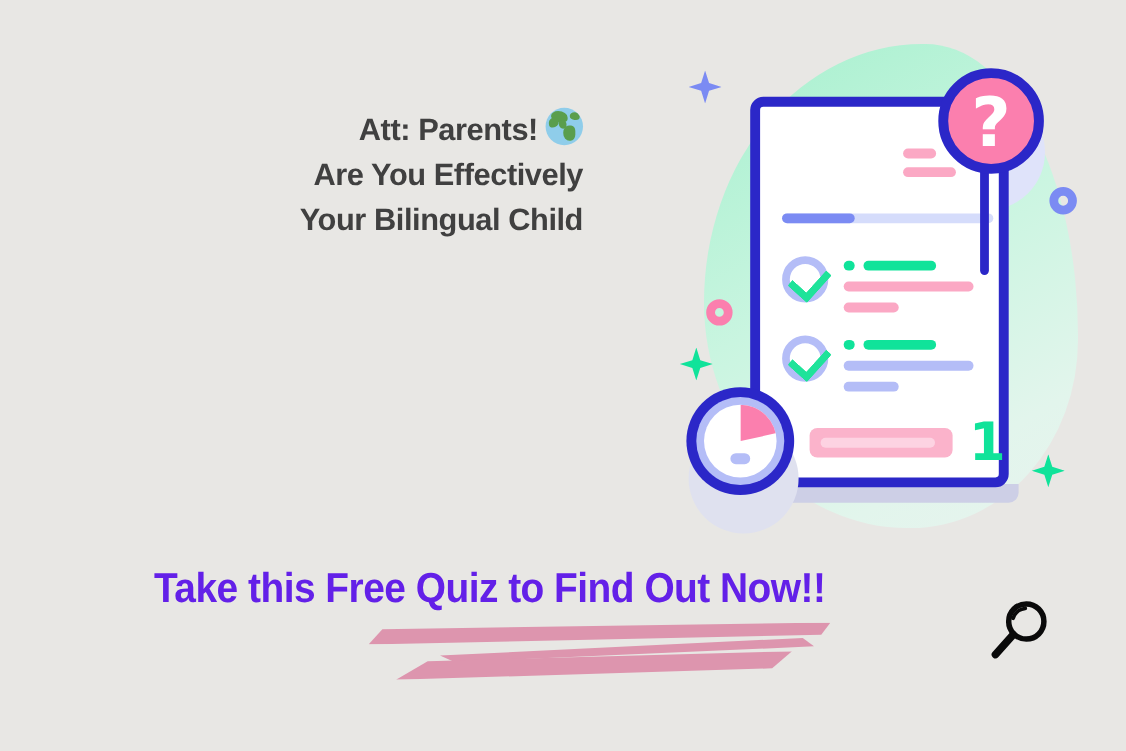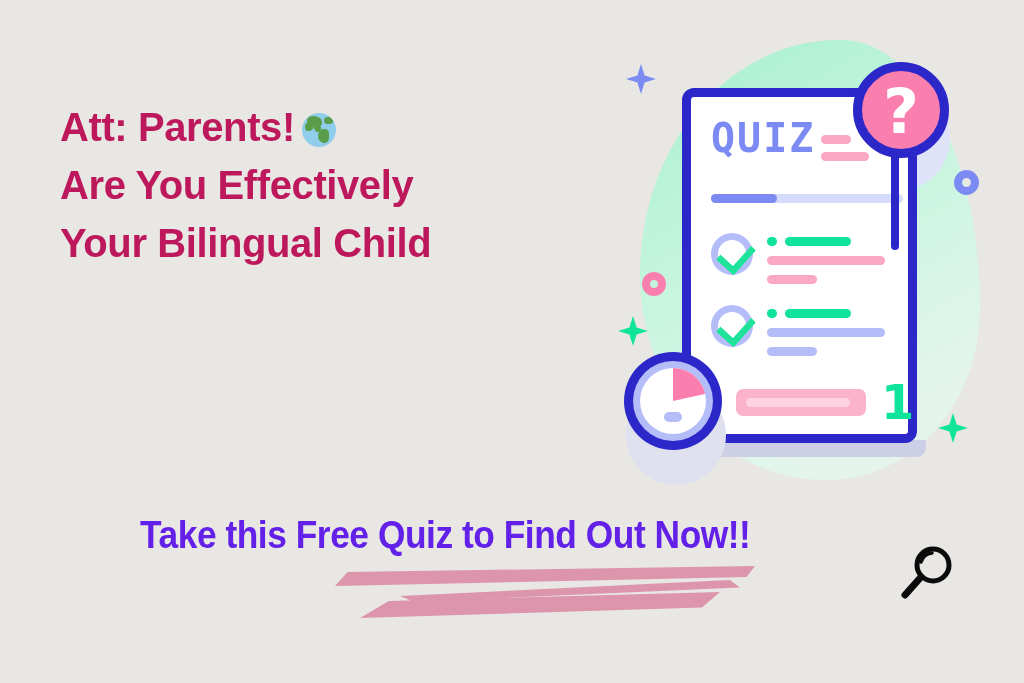--- a/index.html
+++ b/index.html
@@ -15,24 +15,24 @@
     background: #e8e7e4;
     font-family: "Liberation Sans", sans-serif;
   }
 
   
   #headline {
     position: absolute;
     left: 60px;
     top: 98px;
     width: 470px;
-    text-align: left;
-    color: #be185d;
+    text-align: right;
+    color: #404040;
     font-weight: bold;
-    font-size: 40px;
+    font-size: 28px;
     line-height: 1.45;
     letter-spacing: -0.4px;
     white-space: nowrap;
   }
   #headline .hline { display: block; }
   .emoji {
     display: inline-block;
     vertical-align: -0.16em;
     margin-left: 7px;
   }
@@ -422,21 +422,20 @@
     <div class="ring" style="left:42px; top:252px; width:24px; height:24px; border:8px solid #fb7fae;"></div>
     <div class="sparkle" style="left:18px; top:296px; color:#10e39a;"></div>
     <div class="ring" style="left:354px; top:150px; width:25px; height:25px; border:8px solid #7b8bf3;"></div>
     <div class="sparkle" style="left:338px; top:393px; color:#10e39a;"></div>
 
     <div class="qbadge-shadow"></div>
 
     <div class="card-shadow"></div>
 
     <div class="card">
-      <div class="quiz-word">QUIZ</div>
       <div class="dash dash-a"></div>
       <div class="dash dash-b"></div>
 
       <div class="track">
         <div class="fill"></div>
       </div>
 
       <div class="check-circle" style="left:20px; top:136px;">
         <div class="tick"></div>
       </div>

